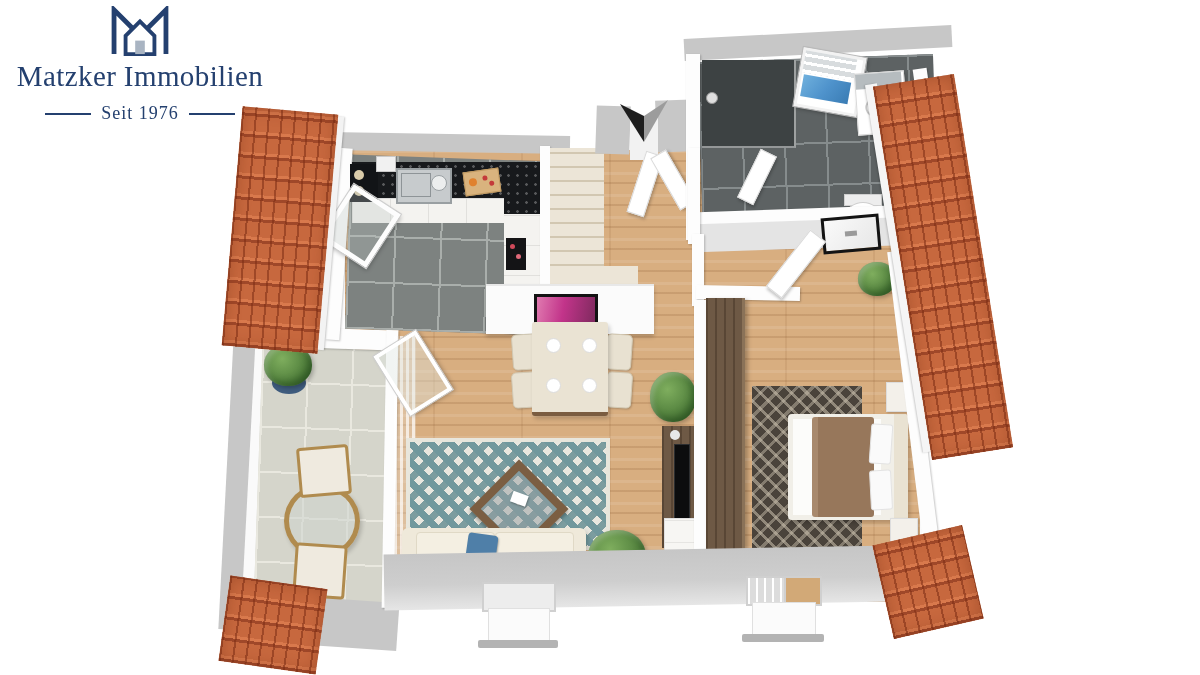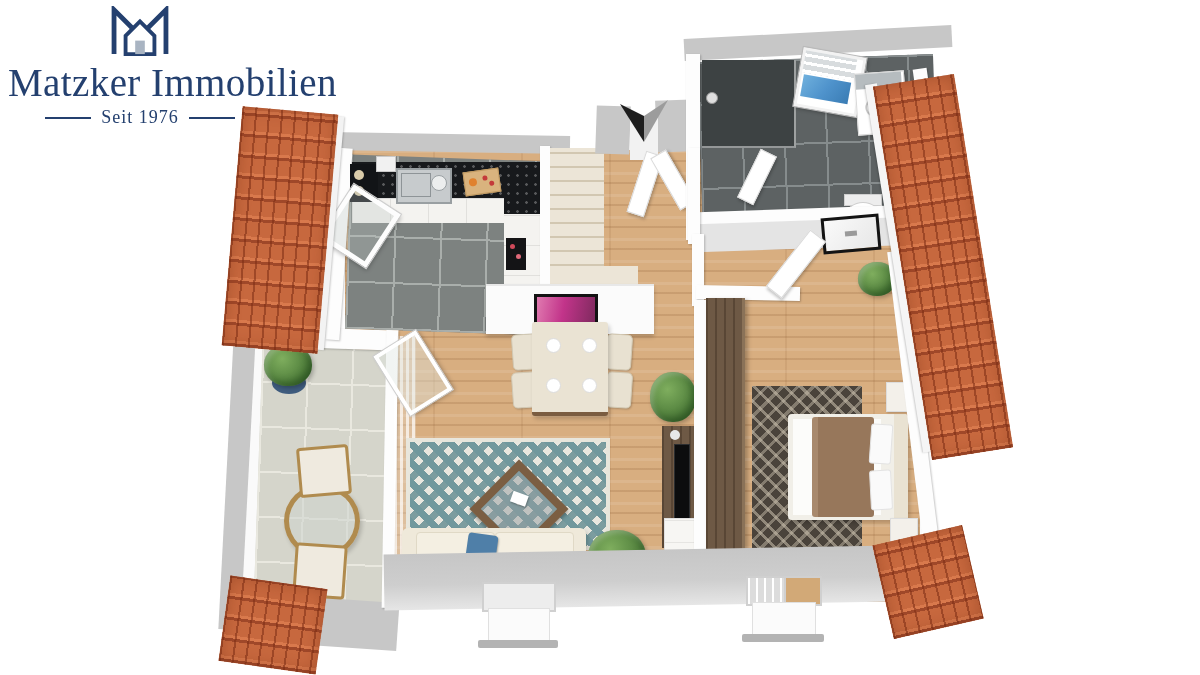--- a/index.html
+++ b/index.html
@@ -46,22 +46,22 @@
     box-shadow:inset 3px 3px 5px rgba(255,255,255,.25), inset -4px -4px 7px rgba(0,40,0,.35), 2px 2px 4px rgba(0,0,0,.25);}
   .darkwood{background-color:#6e5945;
     background-image:repeating-linear-gradient(90deg, rgba(35,22,12,.28) 0 2px, rgba(0,0,0,0) 2px 9px);}
   .speckle{background-color:#17191c;
     background-image:radial-gradient(rgba(255,255,255,.28) 1px, rgba(0,0,0,0) 1.6px);
     background-size:9px 9px;}
   .cream{background:#e8e1d1;border:1px solid #d2c9b4;border-radius:5px;box-shadow:1px 1px 2px rgba(0,0,0,.2);}
   .shadowed{box-shadow:2px 3px 4px rgba(0,0,0,.18);}
   
   #logo{left:8px;top:6px;width:264px;text-align:center;}
-  #logo-title{font-size:39px;color:#24406f;letter-spacing:.4px;white-space:nowrap;}
-  #logo-tagline-row{display:flex;align-items:center;justify-content:center;gap:10px;margin-top:2px;}
+  #logo-title{font-size:29px;color:#24406f;letter-spacing:.4px;white-space:nowrap;}
+  #logo-tagline-row{display:flex;align-items:center;justify-content:center;gap:10px;margin-top:10px;}
   #logo-tagline{font-size:18px;color:#24406f;letter-spacing:1px;}
   .tagline-rule{width:46px;height:2px;background:#24406f;}
 </style>
 </head>
 <body>
 
 <div id="stage">
 
   <div class="abs" id="logo">
     <svg width="62" height="50" viewBox="0 0 64 52">

